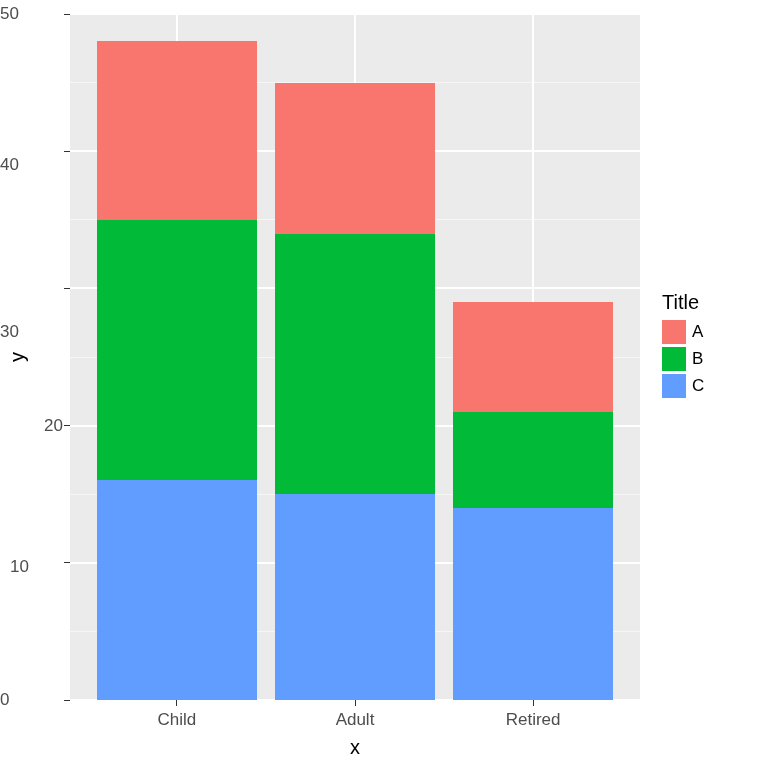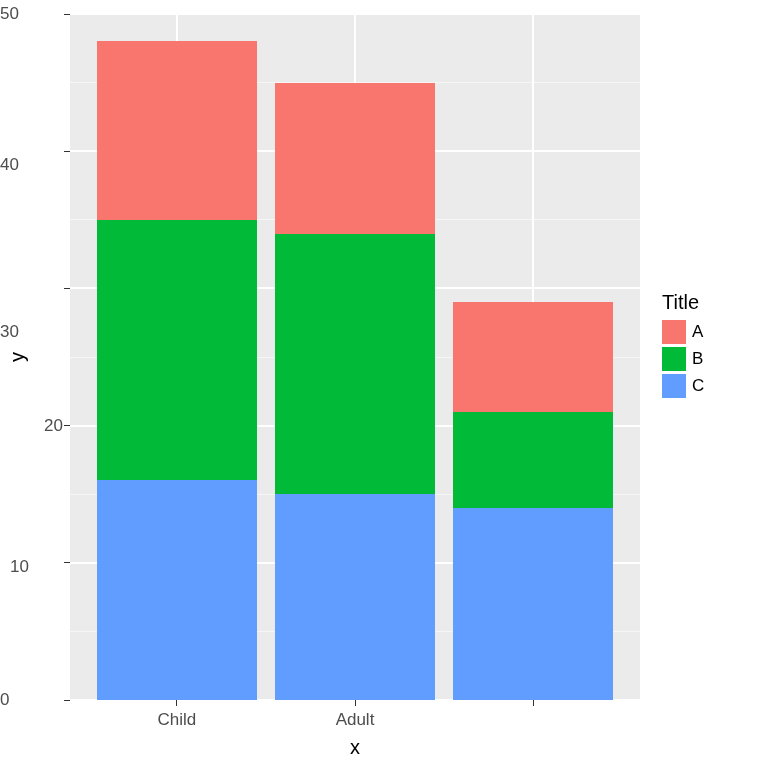--- a/index.html
+++ b/index.html
@@ -145,14 +145,15 @@
     <div class="tick-label-y" style="left: 0px; width: 58px; top: 288.4px; margin-top: 44px;">30</div>
     <div class="tick-mark" style="left: 64px; width: 6px; top: 287.9px; height: 1px;"></div>
     <div class="tick-label-y" style="left: 0px; width: 58px; top: 165px;">40</div>
     <div class="tick-mark" style="left: 64px; width: 6px; top: 150.7px; height: 1px;"></div>
     <div class="tick-label-y" style="left: 0px; width: 58px; top: 14px;">50</div>
     <div class="tick-mark" style="left: 64px; width: 6px; top: 13.5px; height: 1px;"></div>
     <div class="tick-label" style="left: 116.875px; width: 120px; top: 710px;">Child</div>
     <div class="tick-mark" style="left: 176.375px; width: 1px; top: 700px; height: 6px;"></div>
     <div class="tick-label" style="left: 295px; width: 120px; top: 710px;">Adult</div>
     <div class="tick-mark" style="left: 354.5px; width: 1px; top: 700px; height: 6px;"></div>
+    <div class="tick-label" style="left: 473.125px; width: 120px; top: 710px;">Retired</div>
     <div class="tick-mark" style="left: 532.625px; width: 1px; top: 700px; height: 6px;"></div>
   </div>
 
 </body></html>

